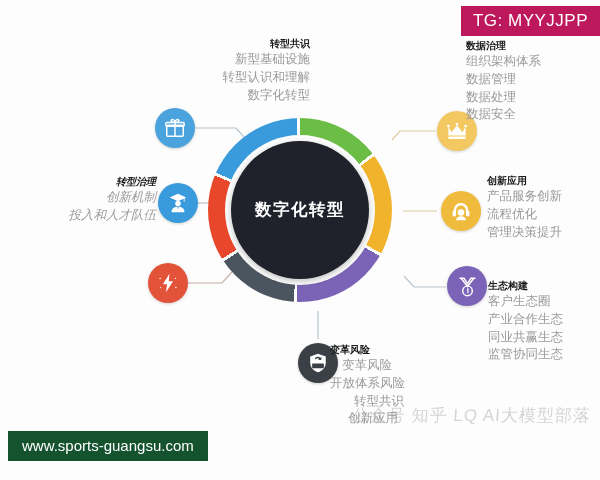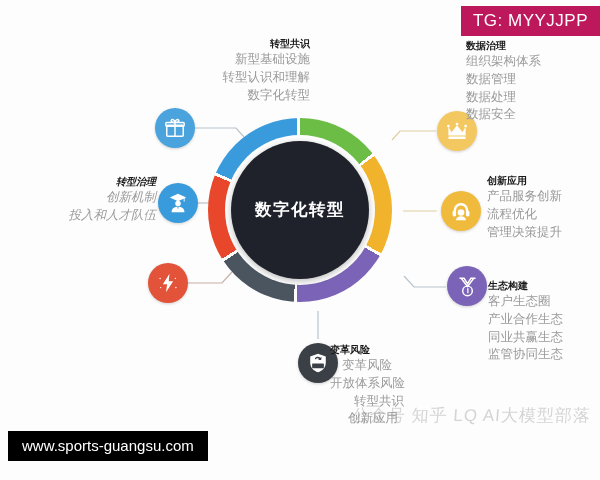--- a/index.html
+++ b/index.html
@@ -32,21 +32,21 @@
     padding: 6px 12px 7px 12px;
     line-height: 1;
     white-space: nowrap;
   }
 
   
   #site-badge {
     position: absolute;
     left: 8px;
     bottom: 19px;
-    background: #000000;
+    background: #14532d;
     color: #ffffff;
     font-size: 15px;
     padding: 7px 14px 8px 14px;
     line-height: 1;
     white-space: nowrap;
   }
 
   
   #donut-wrap {
     position: absolute;

